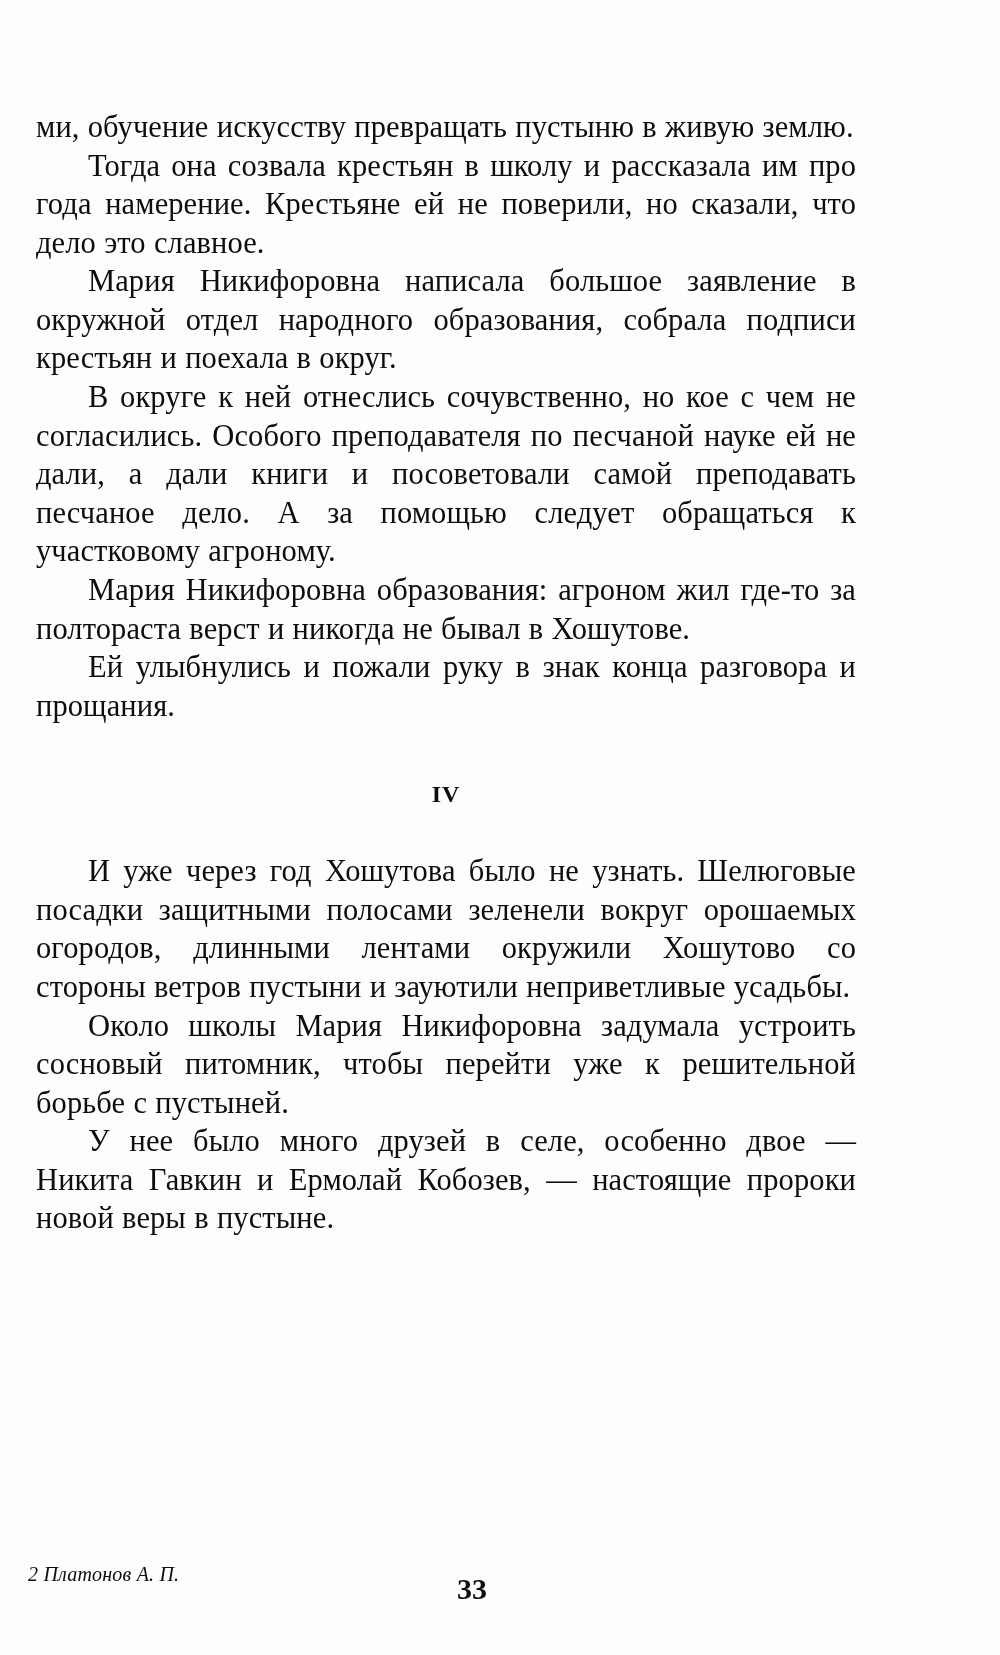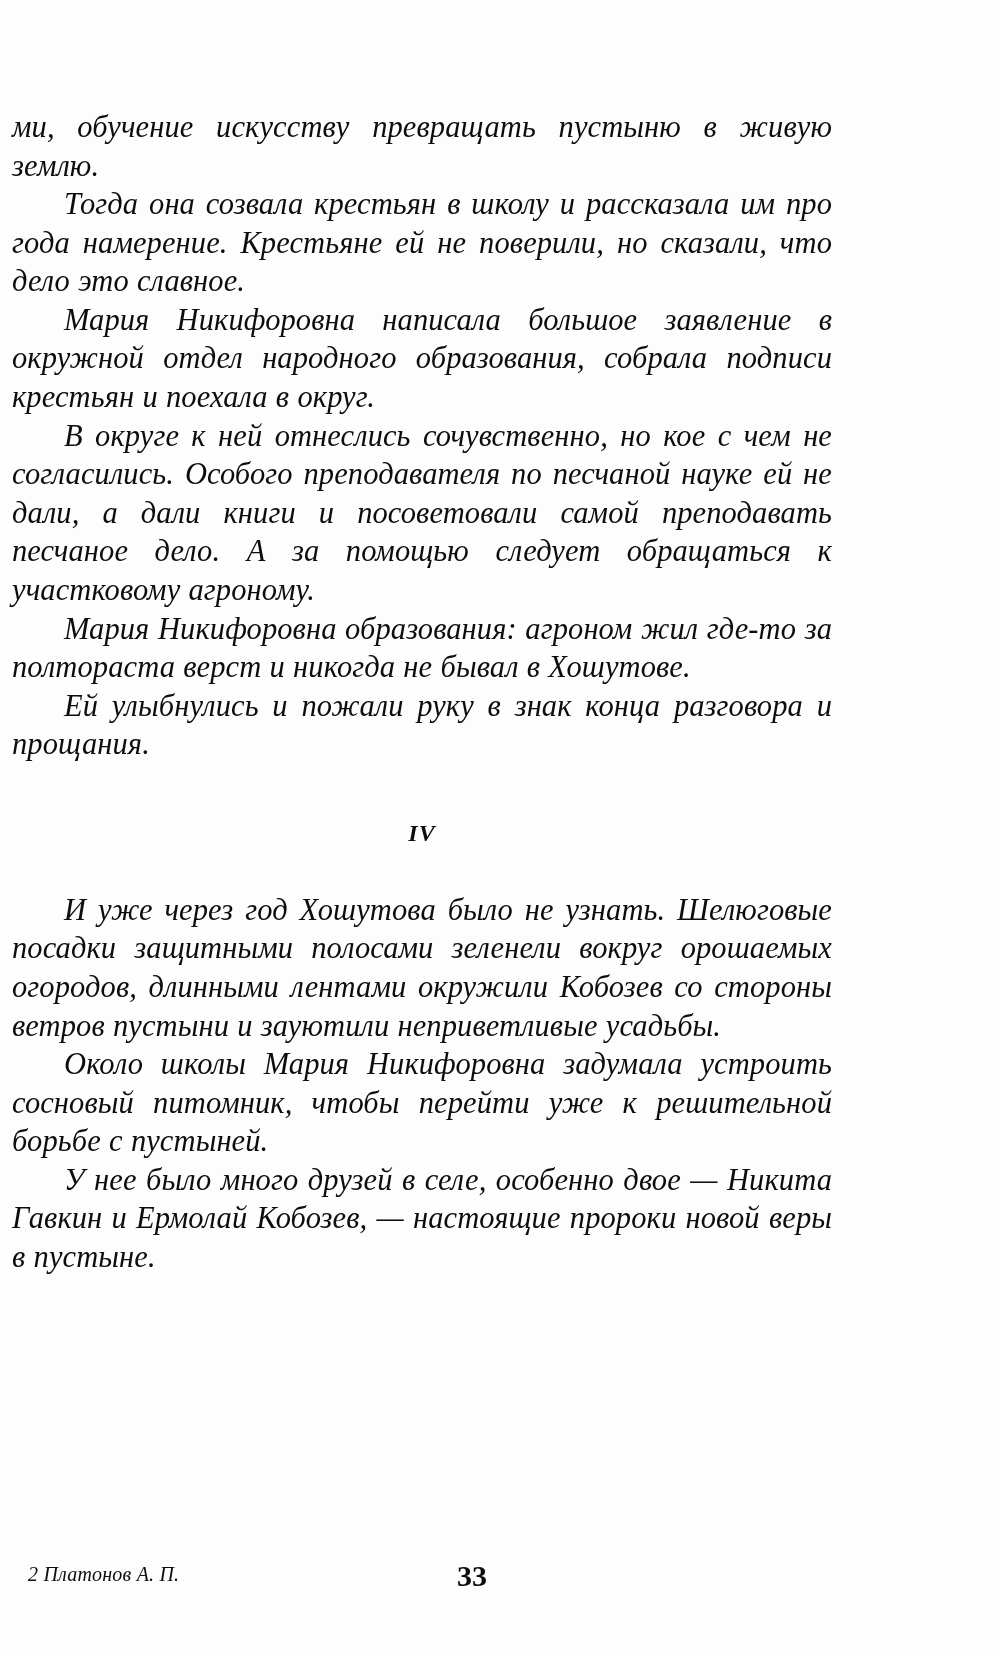--- a/index.html
+++ b/index.html
@@ -17,24 +17,23 @@
   }
   .page {
     position: absolute;
     left: 0; top: 0;
     width: 1000px;
     height: 1655px;
     background: #fdfdfd;
   }
   .content {
     position: absolute;
-    left: 12px;
+    left: 36px;
     top: 108px;
     width: 820px;
-    font-style: italic;
   }
   p.para {
     margin: 0;
     font-size: 30.5px;
     line-height: 1.265;
     text-align: justify;
     text-indent: 52px;
     letter-spacing: 0.1px;
     word-spacing: 0.5px;
   }
@@ -63,21 +62,21 @@
     top: 4px;
     font-size: 20px;
     letter-spacing: 0.2px;
     font-style: italic;
   }
   .footer-page {
     position: absolute;
     left: 0;
     right: 0;
     top: 0;
-    margin: 0 auto;
+    margin: 13px auto;
     width: 120px;
     text-align: center;
     font-size: 30px;
     font-weight: bold;
     transform: translateX(-28px);
   }
 </style>
 </head>
 <body>
 
@@ -87,21 +86,21 @@
 
     <p class="para noindent">ми, обучение искусству превращать пустыню в живую землю.</p>
     <p class="para">Тогда она созвала крестьян в школу и рассказала им про года намерение. Крестьяне ей не поверили, но сказали, что дело это славное.</p>
     <p class="para">Мария Никифоровна написала большое заявление в окружной отдел народного образования, собрала подписи крестьян и поехала в округ.</p>
     <p class="para">В округе к ней отнеслись сочувственно, но кое с чем не согласились. Особого преподавателя по песчаной науке ей не дали, а дали книги и посоветовали самой преподавать песчаное дело. А за помощью следует обращаться к участковому агроному.</p>
     <p class="para">Мария Никифоровна образования: агроном жил где-то за полтораста верст и никогда не бывал в Хошутове.</p>
     <p class="para">Ей улыбнулись и пожали руку в знак конца разговора и прощания.</p>
 
     <div class="section-num">IV</div>
 
-    <p class="para">И уже через год Хошутова было не узнать. Шелюговые посадки защитными полосами зеленели вокруг орошаемых огородов, длинными лентами окружили Кобозев со стороны ветров пустыни и зауютили неприветливые усадьбы.</p>
+    <p class="para">И уже через год Хошутова было не узнать. Шелюговые посадки защитными полосами зеленели вокруг орошаемых огородов, длинными лентами окружили Хошутово со стороны ветров пустыни и зауютили неприветливые усадьбы.</p>
     <p class="para">Около школы Мария Никифоровна задумала устроить сосновый питомник, чтобы перейти уже к решительной борьбе с пустыней.</p>
     <p class="para">У нее было много друзей в селе, особенно двое — Никита Гавкин и Ермолай Кобозев, — настоящие пророки новой веры в пустыне.</p>
 
   </div>
 
   <div class="footer">
     <div class="footer-left">2  Платонов А. П.</div>
     <div class="footer-page">33</div>
   </div>
 

